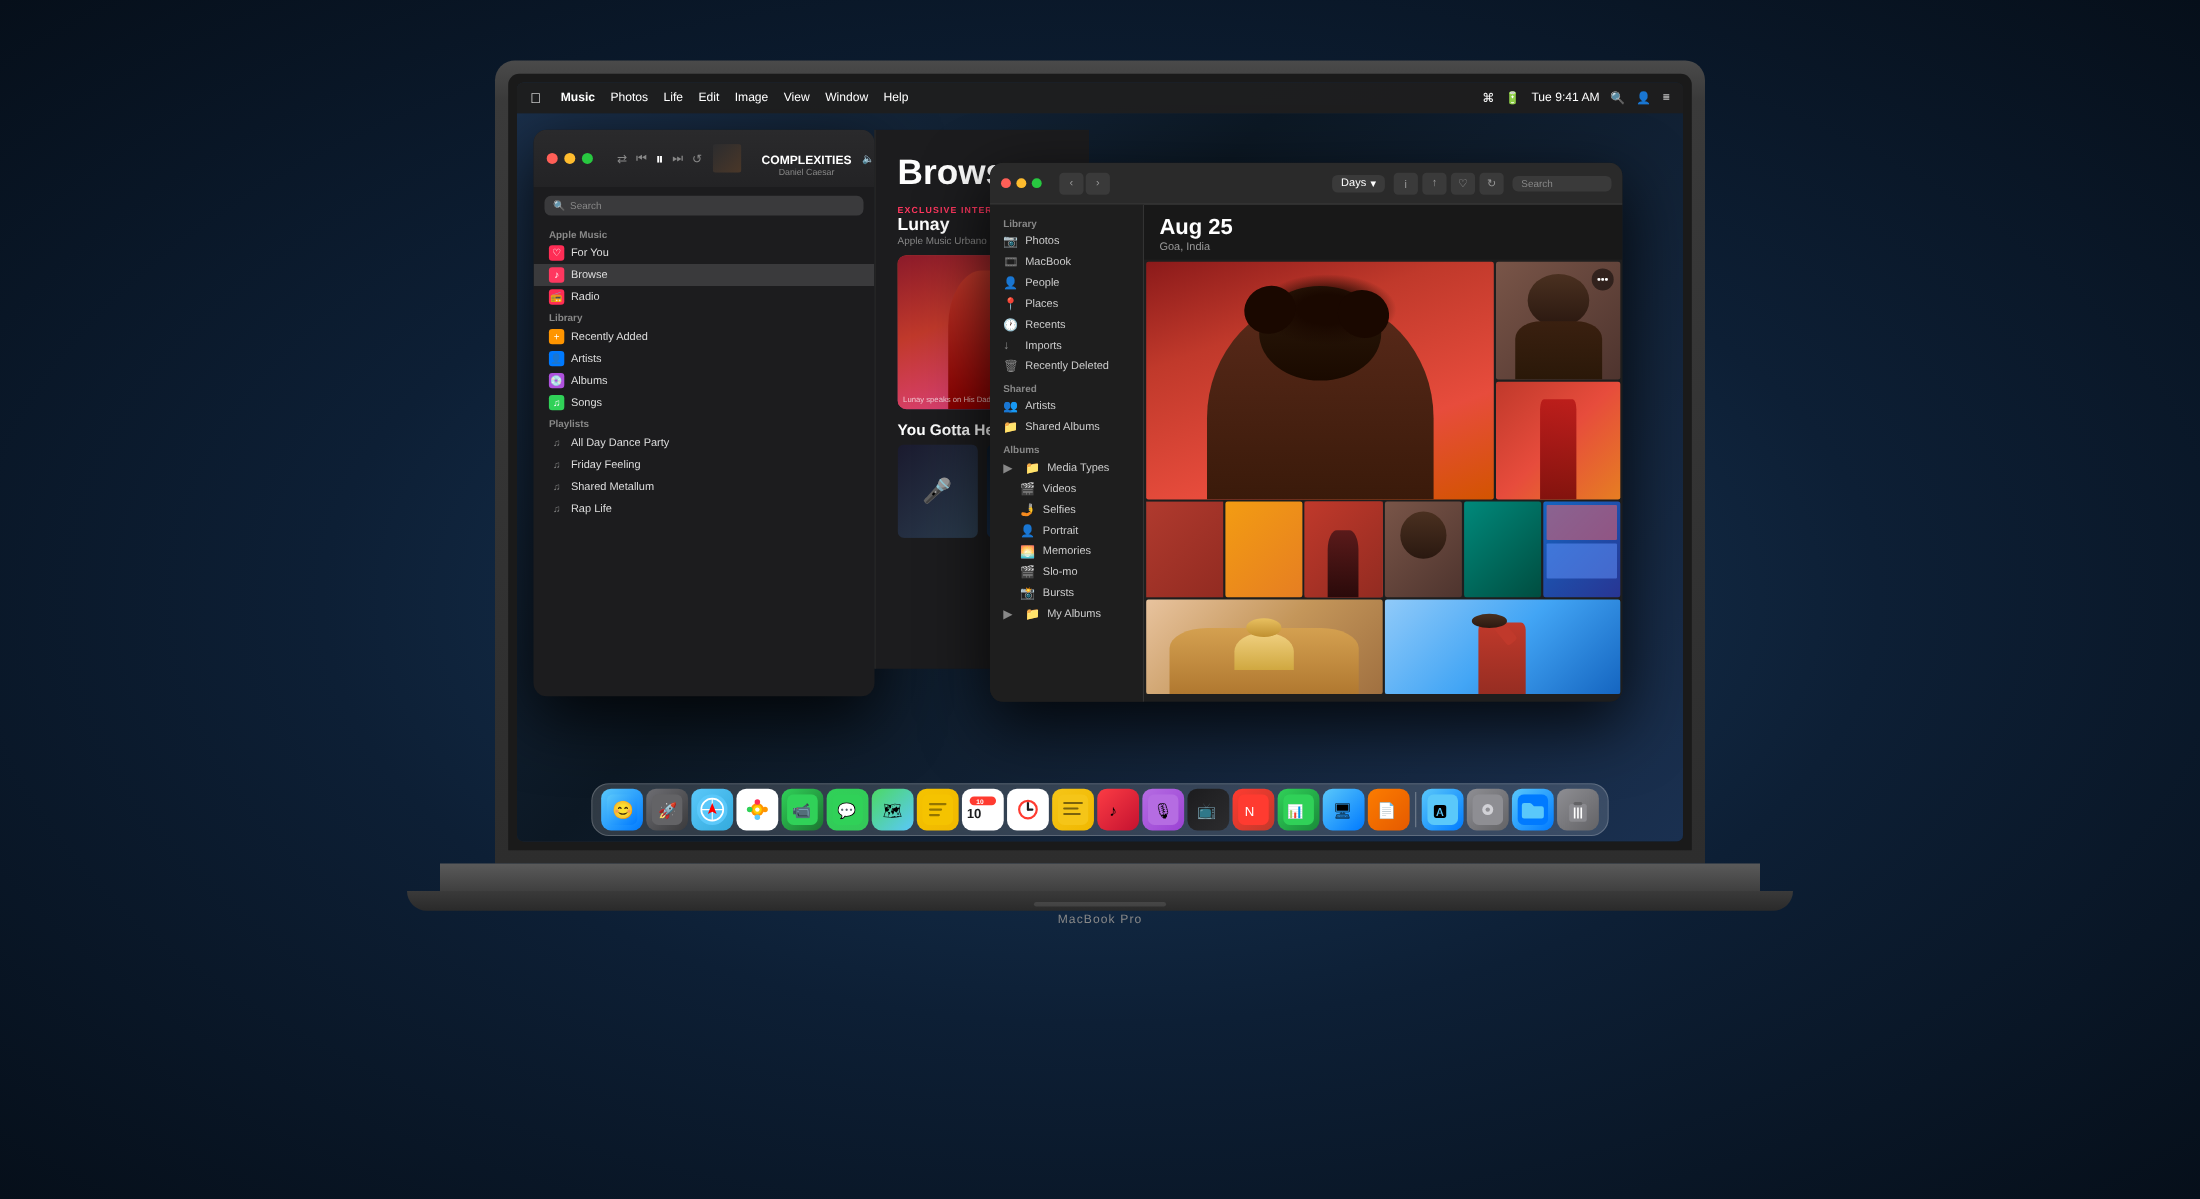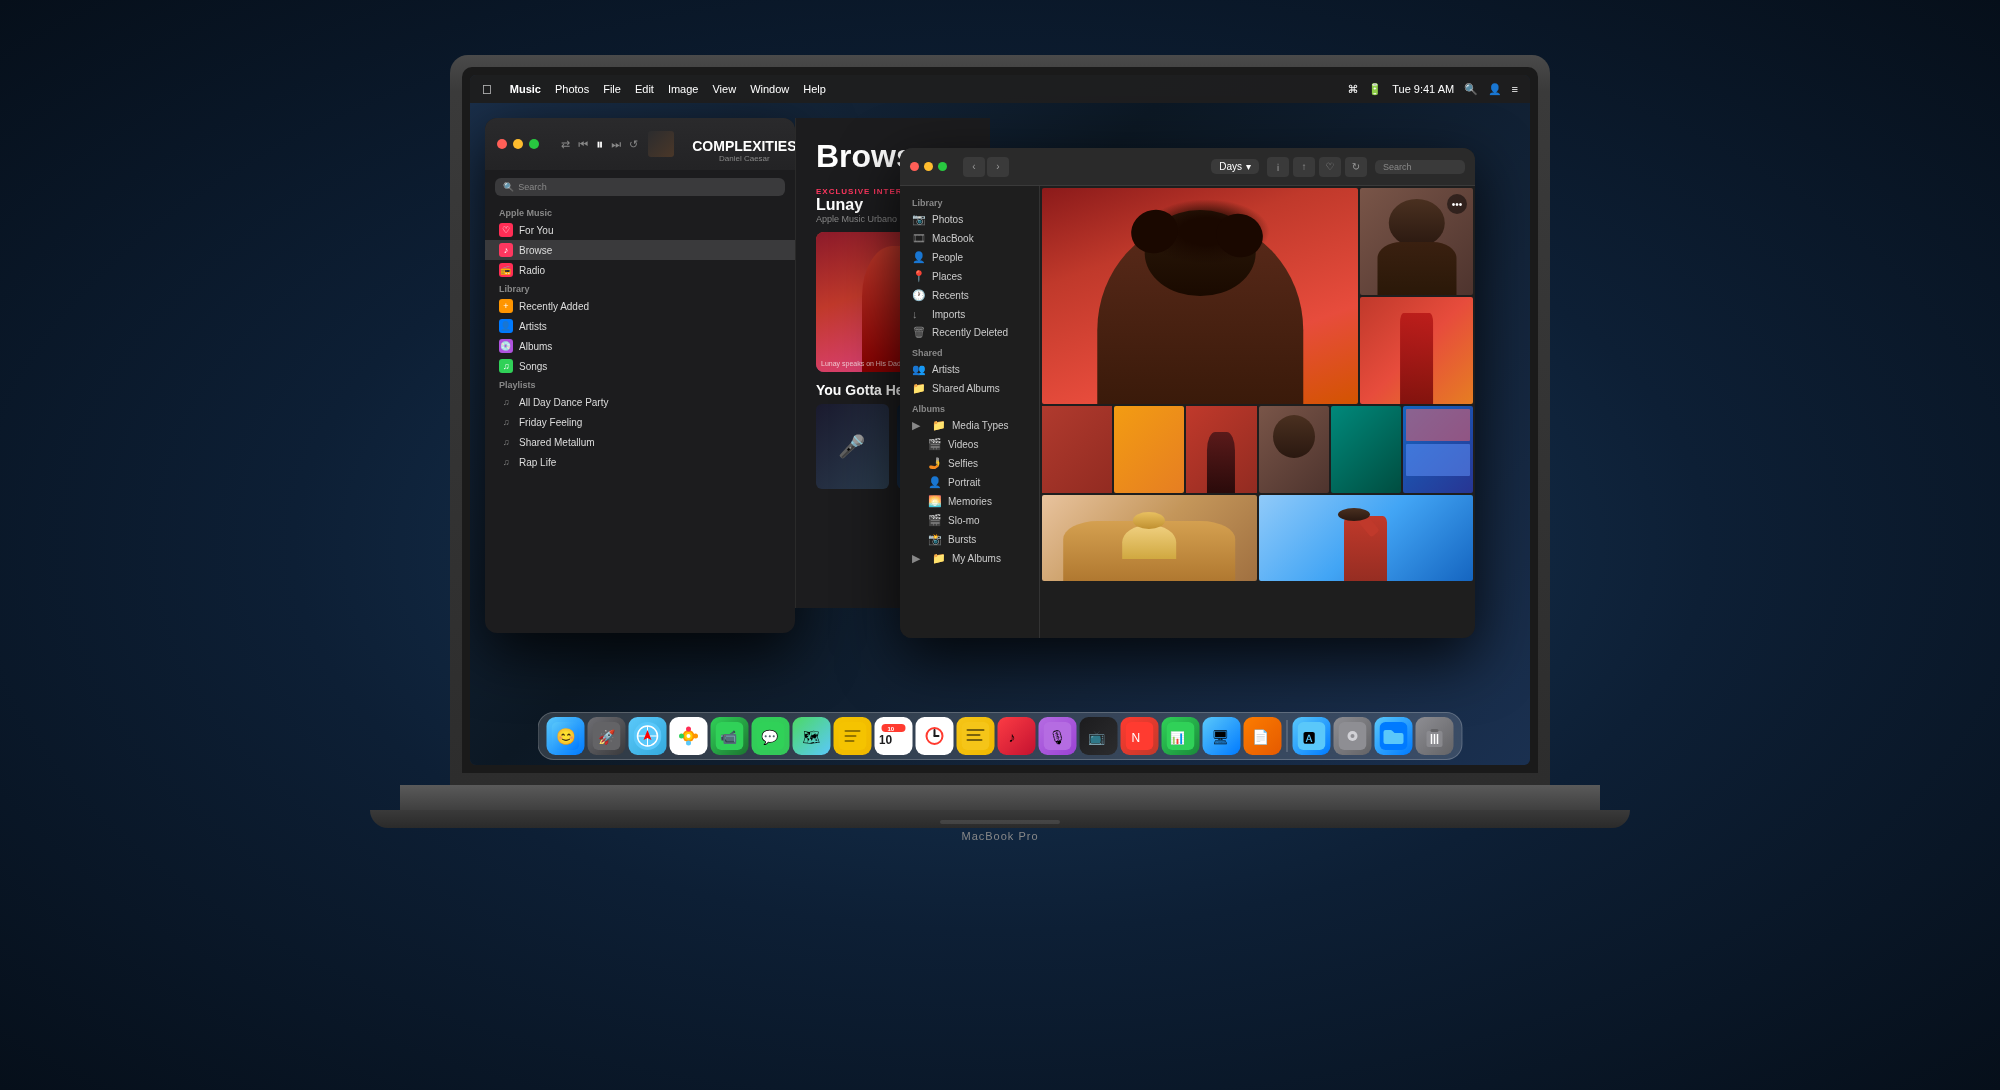--- a/index.html
+++ b/index.html
@@ -132,21 +132,21 @@
       gap: 8px;
       margin-left: 12px;
     }
     .ctrl-icon { color: #888; font-size: 11px; cursor: pointer; }
     .ctrl-play { color: #fff; font-size: 14px; }
 
     .music-track {
       text-align: center;
       margin-left: 8px;
     }
-    .track-title { font-size: 14px; color: #fff; font-weight: 600; margin-top: 12px; }
+    .track-title { font-size: 11px; color: #fff; font-weight: 600; margin-top: 12px; }
     .track-artist { font-size: 8px; color: #888; }
 
     .music-sidebar {
       height: calc(100% - 52px);
       overflow-y: auto;
       padding: 8px 0;
     }
 
     .search-bar {
       margin: 0 10px 8px;
@@ -485,21 +485,21 @@
   <div class="macbook-lid">
     <div class="screen-bezel">
       <div class="screen">
 
         <div class="menubar">
           <div class="menubar-left">
             <span class="apple-logo"></span>
             <span class="menubar-app">Music</span>
             <div class="menubar-items">
               <span>Photos</span>
-              <span>File</span>
+              <span>Life</span>
               <span>Edit</span>
               <span>Image</span>
               <span>View</span>
               <span>Window</span>
               <span>Help</span>
             </div>
           </div>
           <div class="menubar-right">
             <span>⌘</span>
             <span>🔋</span>
@@ -732,20 +732,24 @@
                   <span>Bursts</span>
                 </div>
                 <div class="ps-item">
                   <span class="ps-icon">▶</span>
                   <span class="ps-icon">📁</span>
                   <span>My Albums</span>
                 </div>
               </div>
 
               <div class="photos-content">
+                <div class="photos-header">
+                  <div class="photo-date">Aug 25</div>
+                  <div class="photo-location">Goa, India</div>
+                </div>
 
                 <div style="height:calc(100% - 55px);overflow:hidden;display:flex;flex-direction:column;gap:2px;padding:2px;">
 
                   <div style="display:flex;gap:2px;height:55%;flex-shrink:0;">
 
                     <div style="flex:2.8;background:linear-gradient(160deg,#8B1a1a 0%,#c0392b 30%,#e74c3c 70%,#d35400 100%);position:relative;border-radius:2px;overflow:hidden;">
 
                       <div style="position:absolute;bottom:0;left:50%;transform:translateX(-50%);width:65%;height:85%;background:linear-gradient(180deg,#5a2a1a 0%,#3a1a0a 100%);border-radius:50% 50% 0 0/60% 60% 0 0;"></div>
                       <div style="position:absolute;bottom:50%;left:50%;transform:translateX(-50%);width:35%;height:40%;background:linear-gradient(180deg,#2c1a0a 0%,#1a0a00 100%);border-radius:50%;"></div>
 

